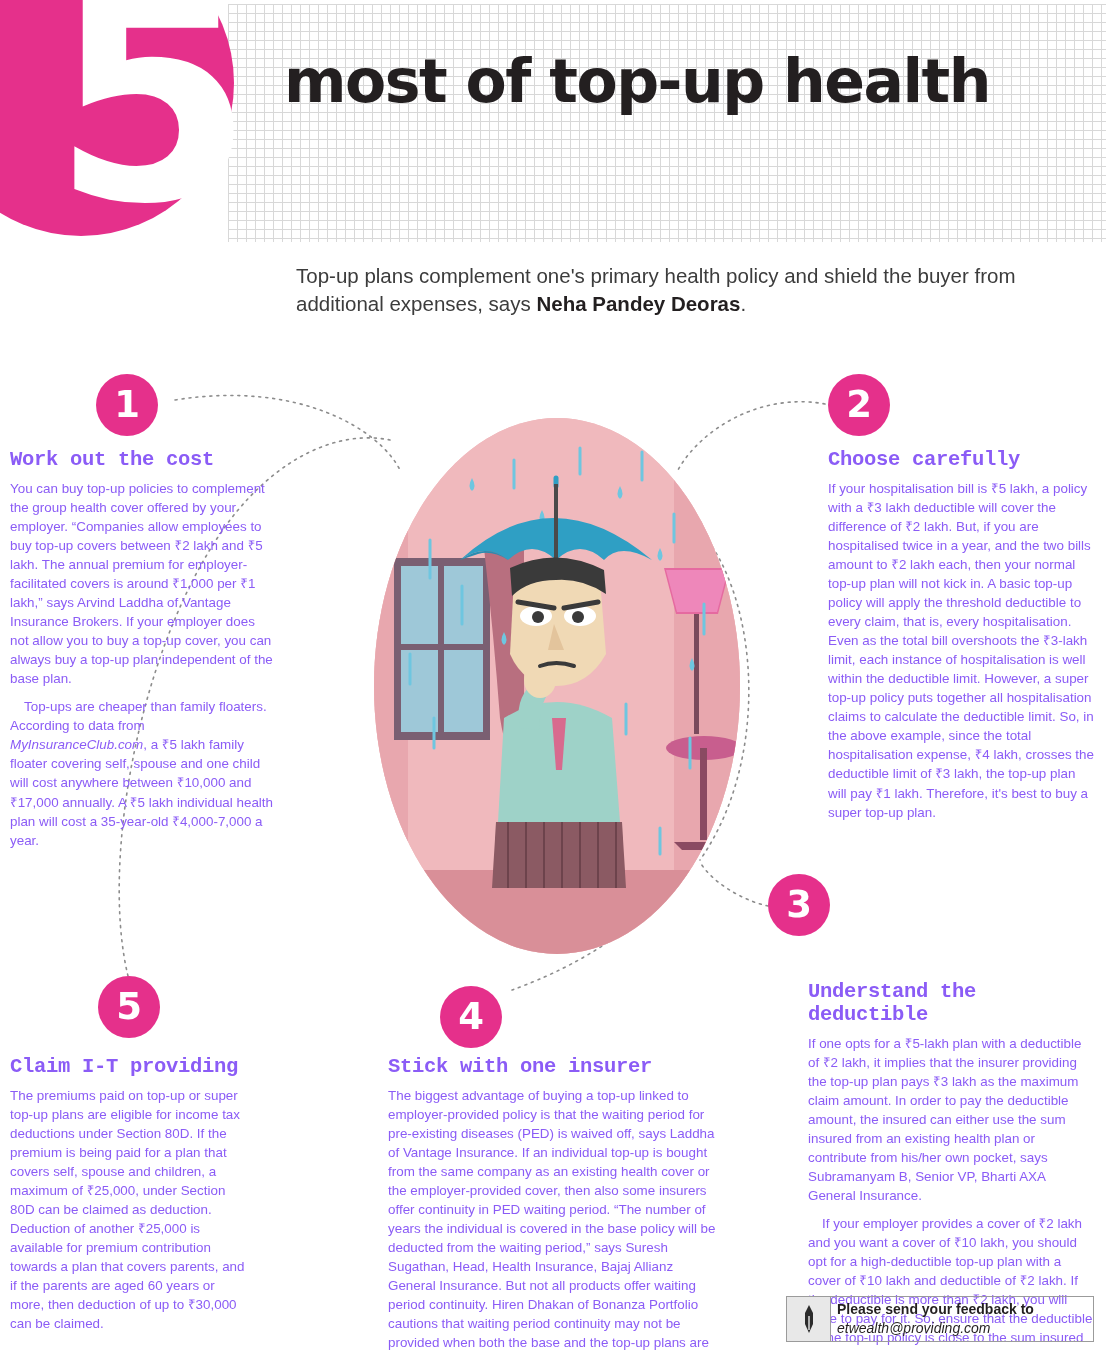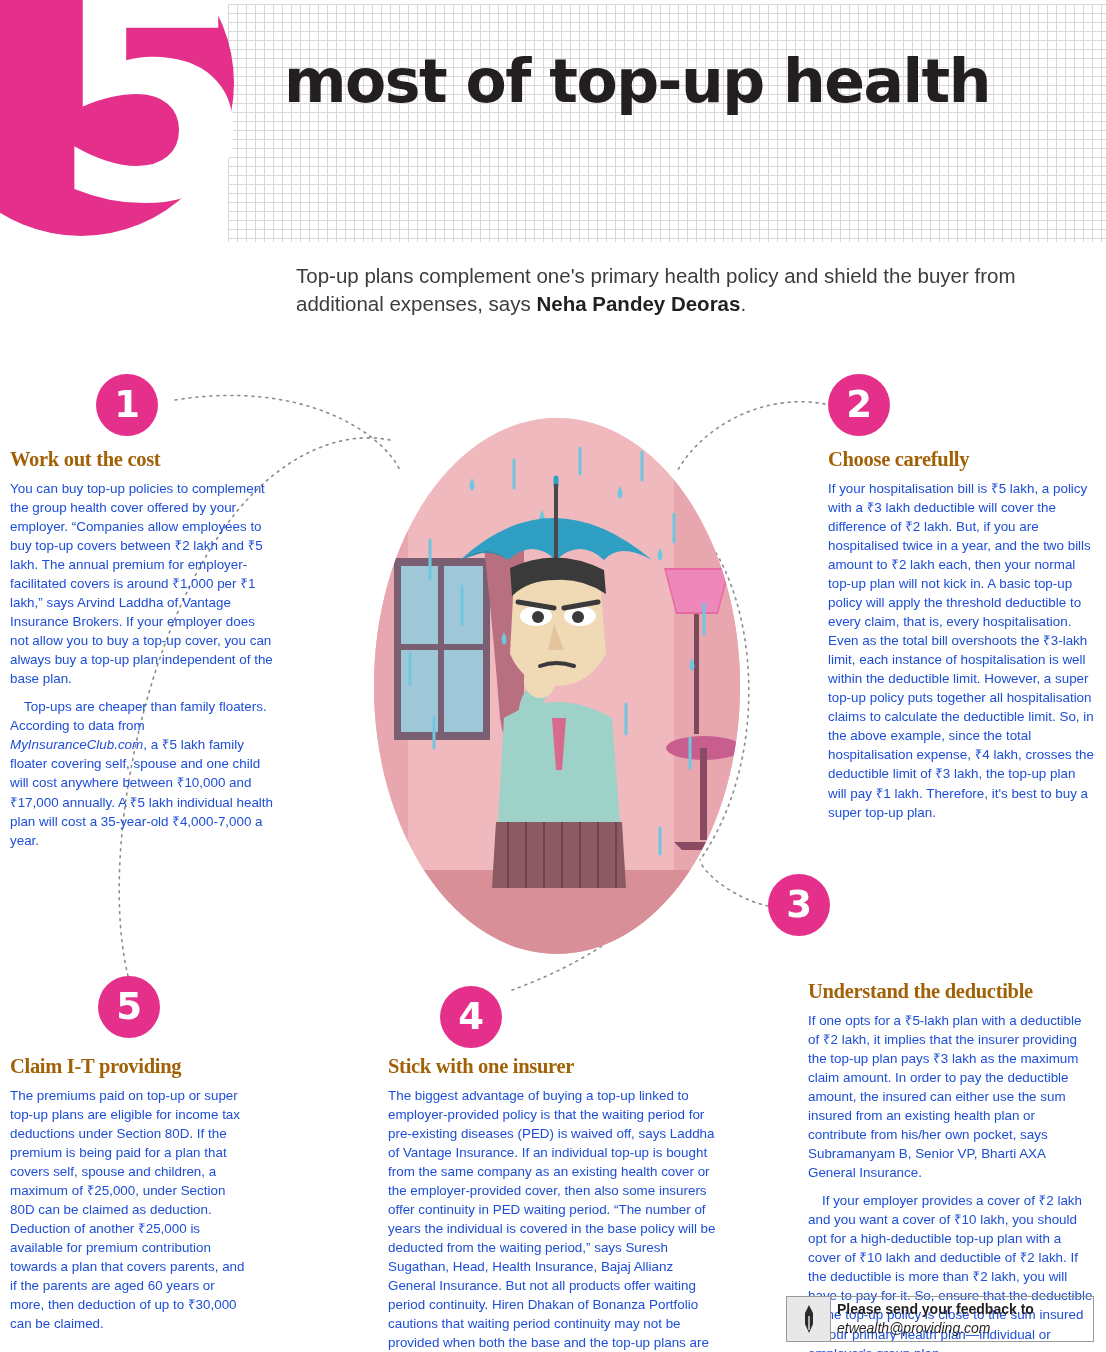--- a/index.html
+++ b/index.html
@@ -114,31 +114,31 @@
   .badge-1 { left: 96px; top: 374px; }
   .badge-2 { left: 828px; top: 374px; }
   .badge-3 { left: 768px; top: 874px; }
   .badge-4 { left: 440px; top: 986px; }
   .badge-5 { left: 98px; top: 976px; }
 
   
   .tip { position: absolute; }
   .tip h3 {
     margin: 0 0 8px 0;
-    font-family: Liberation Serif, serif;
+    font-family: Liberation Mono, monospace;
     font-weight: 700;
     font-size: 20.5px;
-    color: #a16207;
+    color: #8b5cf6;
     letter-spacing: -0.3px;
   }
   .tip p {
     margin: 0;
     font-size: 13.4px;
     line-height: 1.42;
-    color: #1d4ed8;
+    color: #8b5cf6;
     text-align: left;
   }
   .tip p + p { margin-top: 9px; text-indent: 14px; }
   .tip em { font-style: italic; }
 
   .tip-1 { left: 10px;  top: 448px; width: 266px; }
   .tip-2 { left: 828px; top: 448px; width: 266px; }
   .tip-3 { left: 808px; top: 980px; width: 286px; }
   .tip-4 { left: 388px; top: 1055px; width: 330px; }
   .tip-5 { left: 10px;  top: 1055px; width: 238px; }

